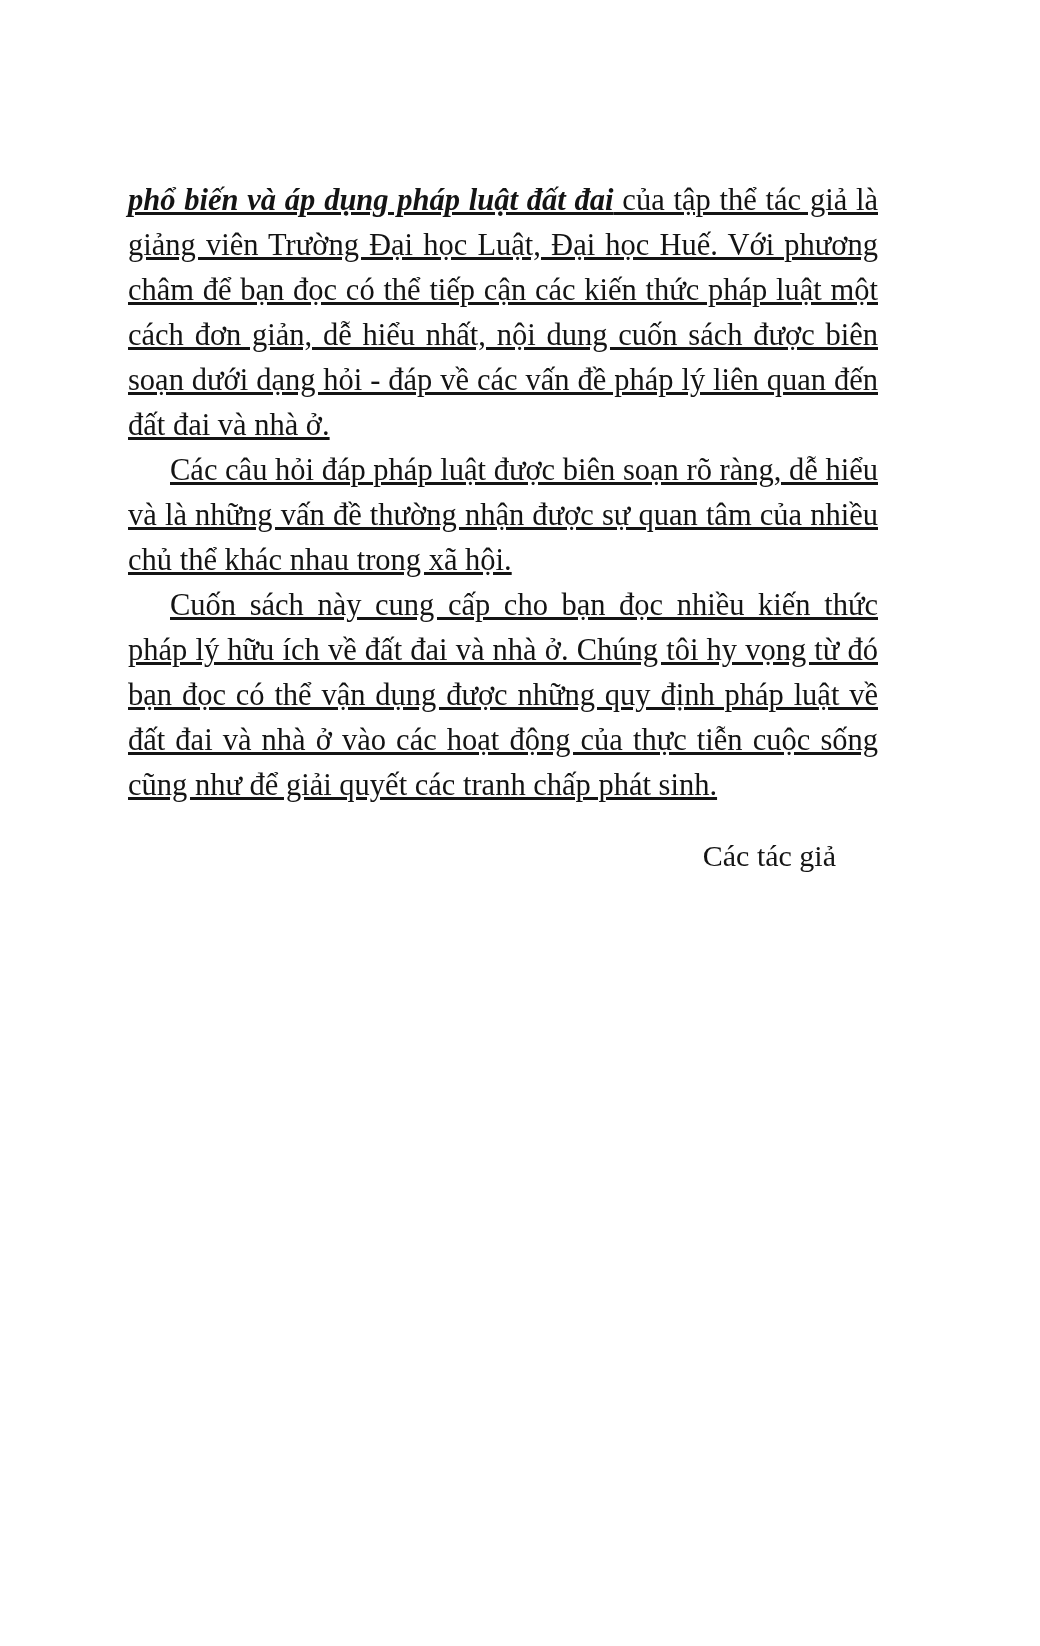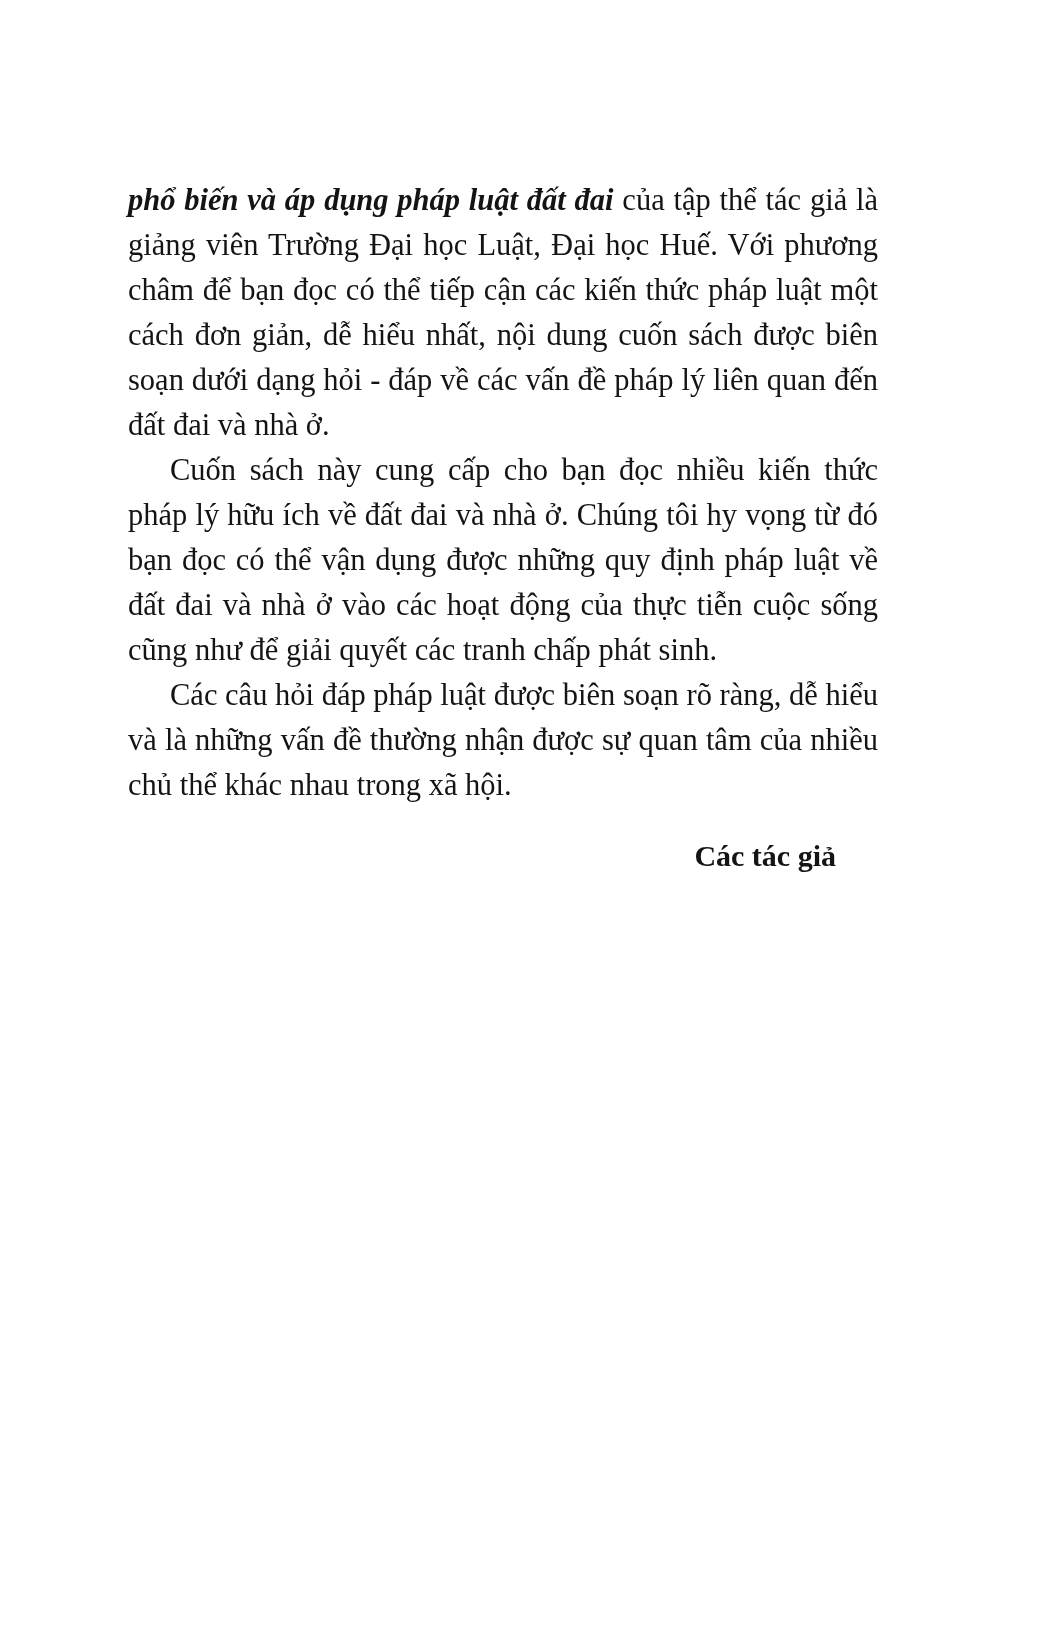--- a/index.html
+++ b/index.html
@@ -29,50 +29,51 @@
     top: 178px;
     width: 750px;
   }
   .para {
     font-size: 30.5px;
     line-height: 45px;
     text-align: justify;
     text-justify: inter-word;
     margin: 0 0 0 0;
     color: #141414;
+    text-decoration: underline;
   }
   .para + .para {
     margin-top: 0px;
   }
   .indent {
     text-indent: 42px;
   }
   .lead-italic {
     font-weight: bold;
     font-style: italic;
   }
   .signature {
     margin-top: 26px;
     text-align: right;
     font-size: 30px;
-    font-weight: bold;
+    font-weight: normal;
     line-height: 44px;
     color: #141414;
     padding-right: 42px;
   }
 </style>
 </head>
 <body>
 
 <div class="page">
   <div class="content">
 
     <p class="para"><span class="lead-italic">phổ biến và áp dụng pháp luật đất đai</span><span> của tập thể tác giả là giảng viên Trường Đại học Luật, Đại học Huế. Với phương châm để bạn đọc có thể tiếp cận các kiến thức pháp luật một cách đơn giản, dễ hiểu nhất, nội dung cuốn sách được biên soạn dưới dạng hỏi - đáp về các vấn đề pháp lý liên quan đến đất đai và nhà ở.</span></p>
 
+    <p class="para indent">Các câu hỏi đáp pháp luật được biên soạn rõ ràng, dễ hiểu và là những vấn đề thường nhận được sự quan tâm của nhiều chủ thể khác nhau trong xã hội.</p>
+
     <p class="para indent">Cuốn sách này cung cấp cho bạn đọc nhiều kiến thức pháp lý hữu ích về đất đai và nhà ở. Chúng tôi hy vọng từ đó bạn đọc có thể vận dụng được những quy định pháp luật về đất đai và nhà ở vào các hoạt động của thực tiễn cuộc sống cũng như để giải quyết các tranh chấp phát sinh.</p>
-
-    <p class="para indent">Các câu hỏi đáp pháp luật được biên soạn rõ ràng, dễ hiểu và là những vấn đề thường nhận được sự quan tâm của nhiều chủ thể khác nhau trong xã hội.</p>
 
 
     <div class="signature">Các tác giả</div>
 
   </div>
 </div>
 
 </body></html>

